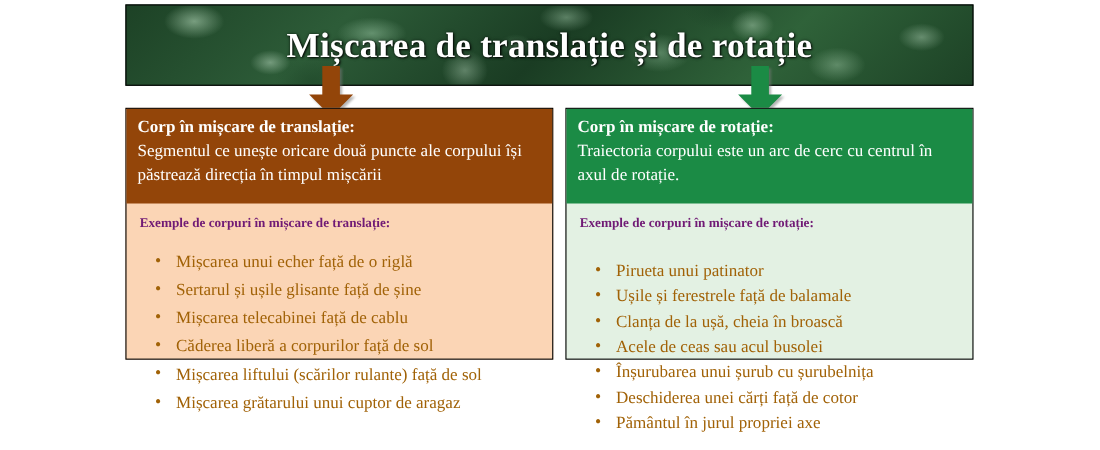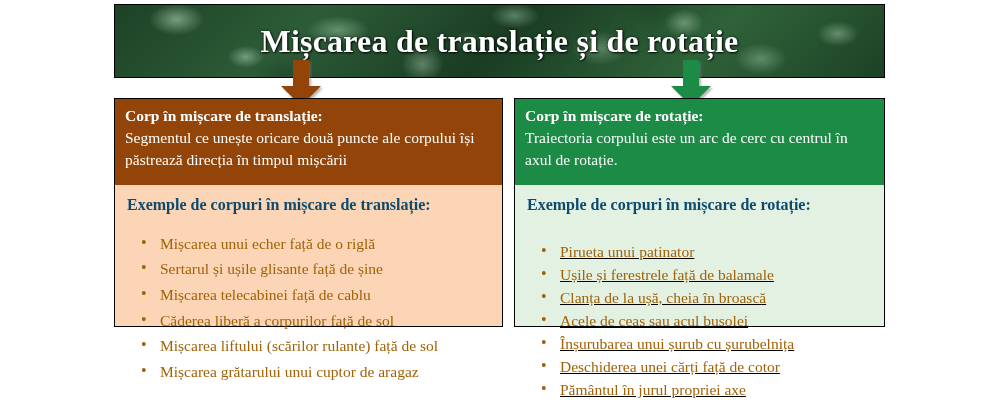--- a/index.html
+++ b/index.html
@@ -92,24 +92,24 @@
     line-height: 1.42;
     margin: 0;
   }
 
   .panel-body {
     box-sizing: border-box;
     padding: 10px 8px 6px 12px;
   }
   .body-title {
     font-weight: bold;
-    font-size: 16px;
+    font-size: 12px;
     margin: 0 0 16px 0;
     line-height: 1.3;
-    color: #0c4a6e;
+    color: #701a75;
   }
   .bullet-list {
     margin: 0;
     padding: 0;
     list-style: none;
   }
   .bullet-list li {
     position: relative;
     padding-left: 33px;
     font-size: 15.5px;
@@ -118,21 +118,21 @@
   }
   .bullet-list li::before {
     content: "\2022";
     position: absolute;
     left: 14px;
     top: -1px;
     font-size: 16px;
     line-height: 1.49;
   }
   #list-translation { margin-top: 10px; }
-  #list-rotation    { margin-top: 24px; text-decoration: underline; }
+  #list-rotation    { margin-top: 24px; }
   #list-translation li { margin-bottom: 2.5px; }
 </style>
 </head>
 <body>
 
 <div id="title-banner">
   <span id="title-text">Mișcarea de translație și de rotație</span>
 </div>
 
 <svg id="arrow-left" class="down-arrow" viewBox="0 0 44 46" xmlns="http://www.w3.org/2000/svg">

